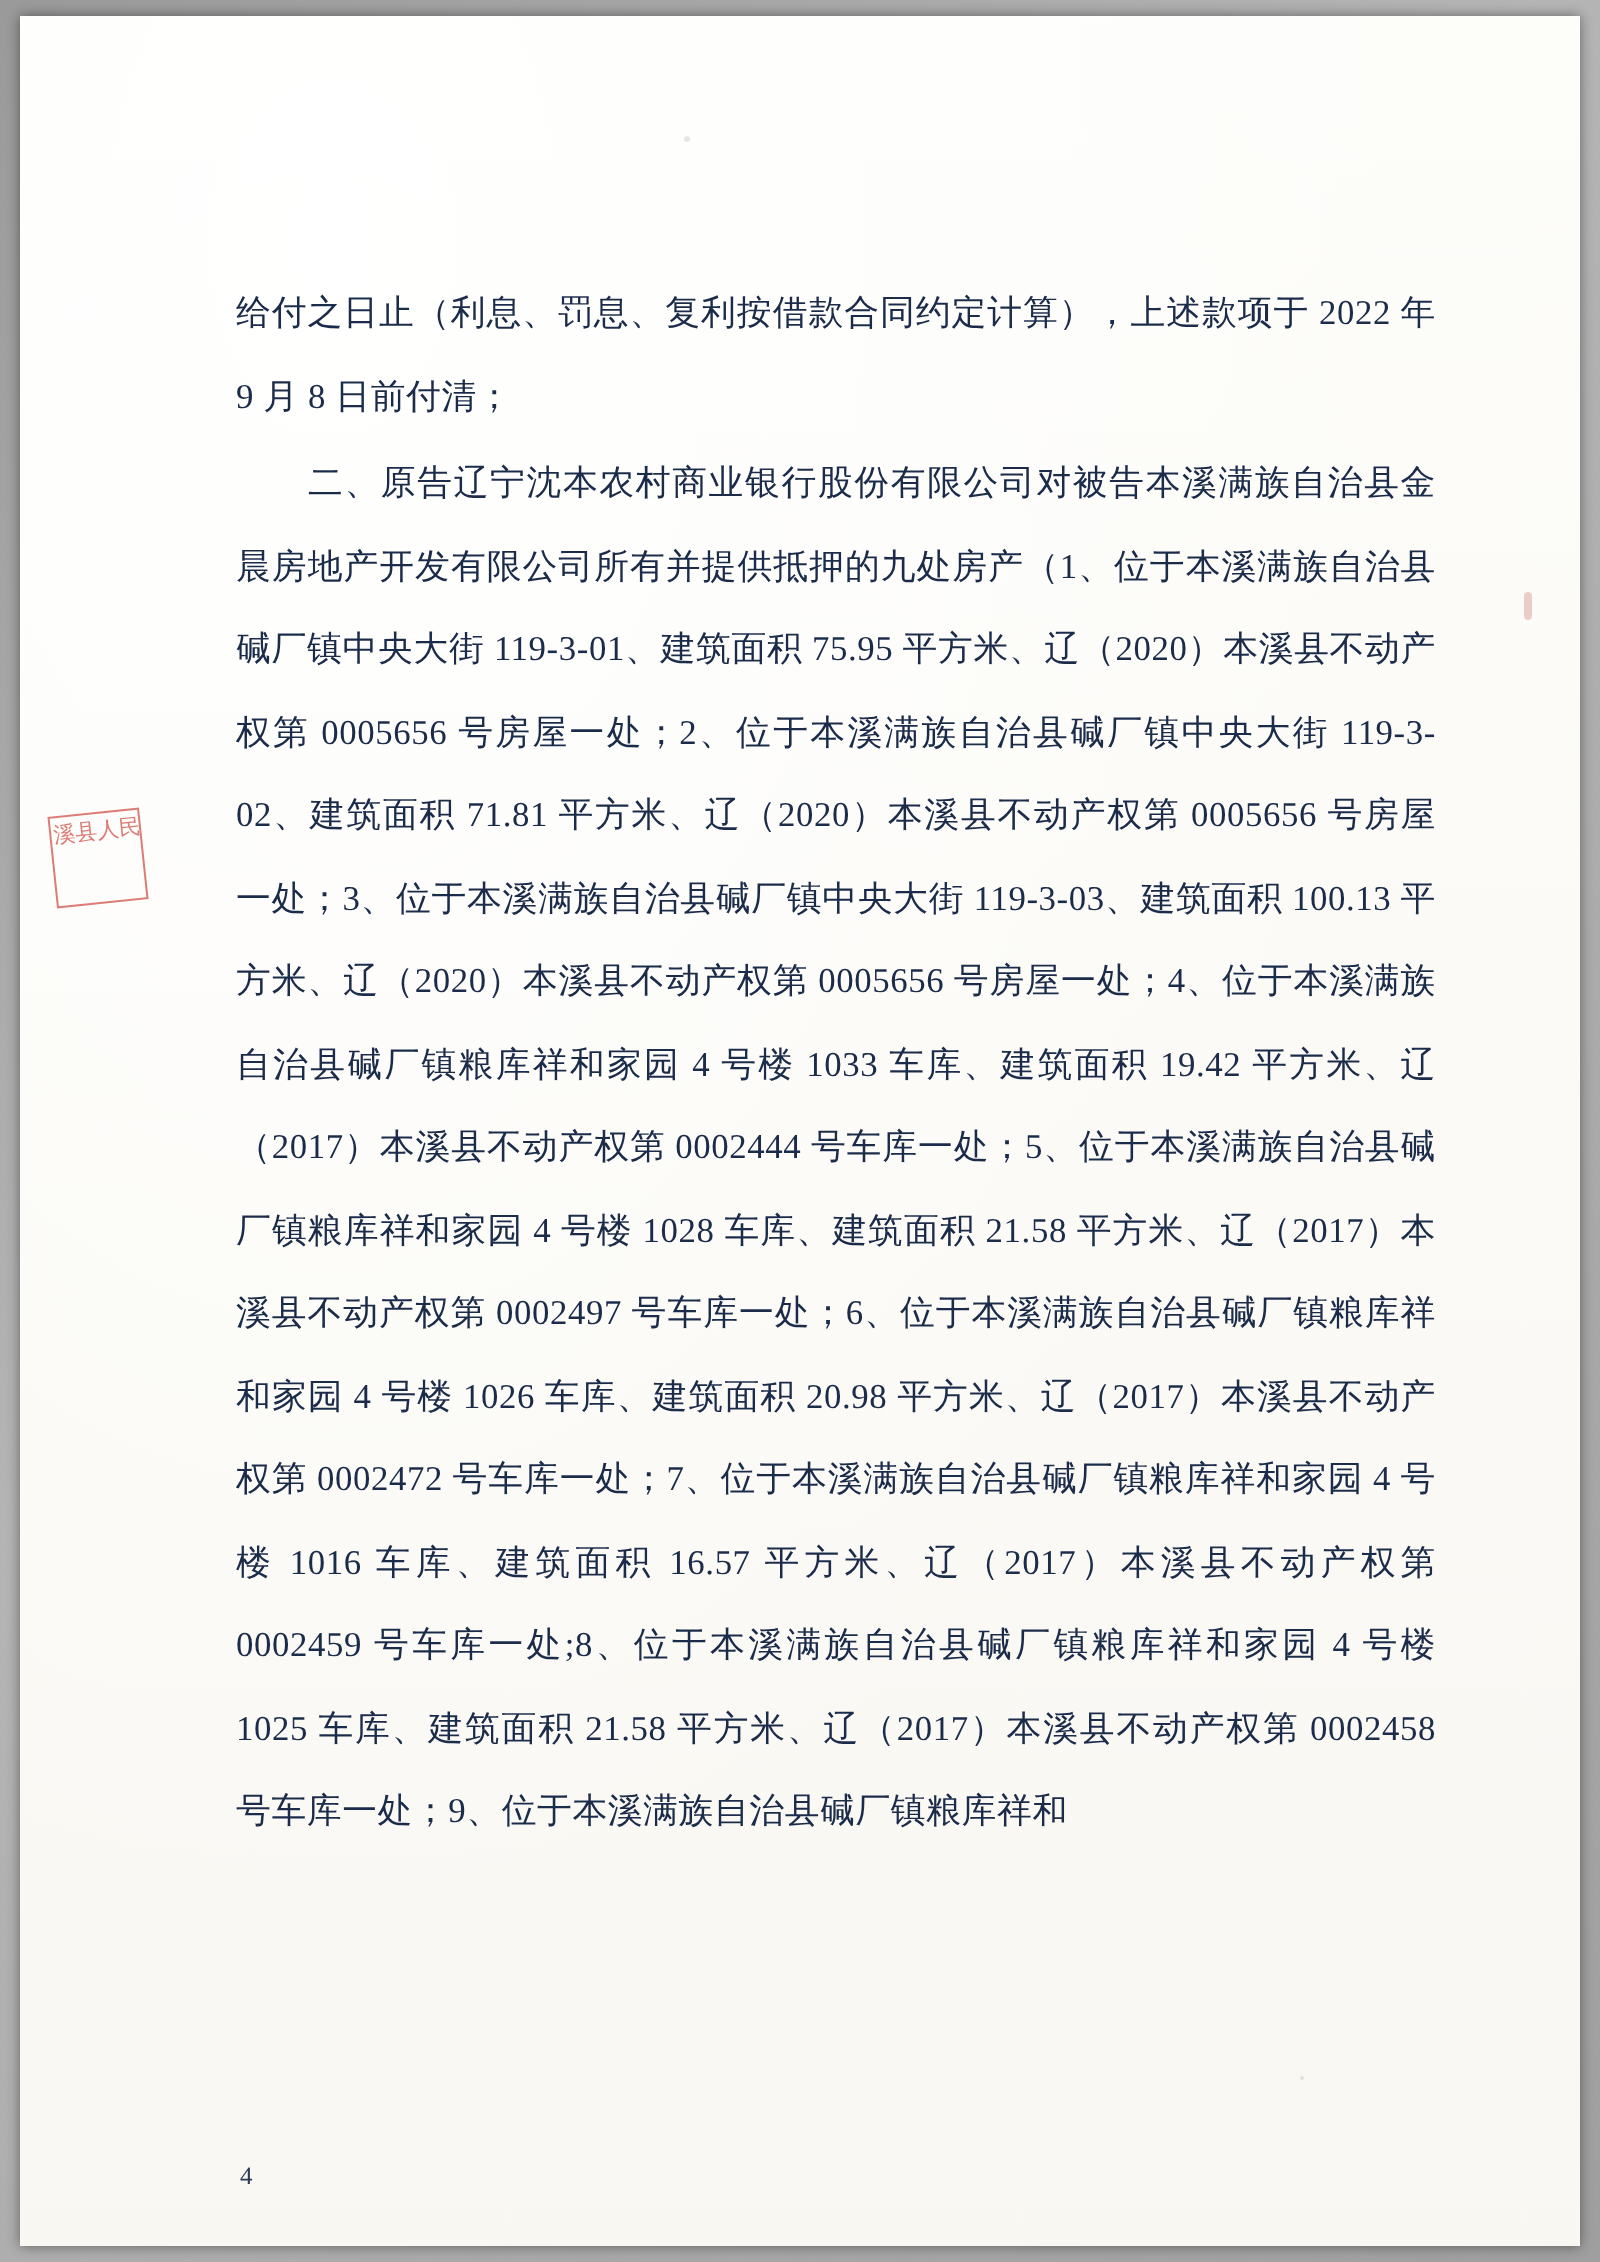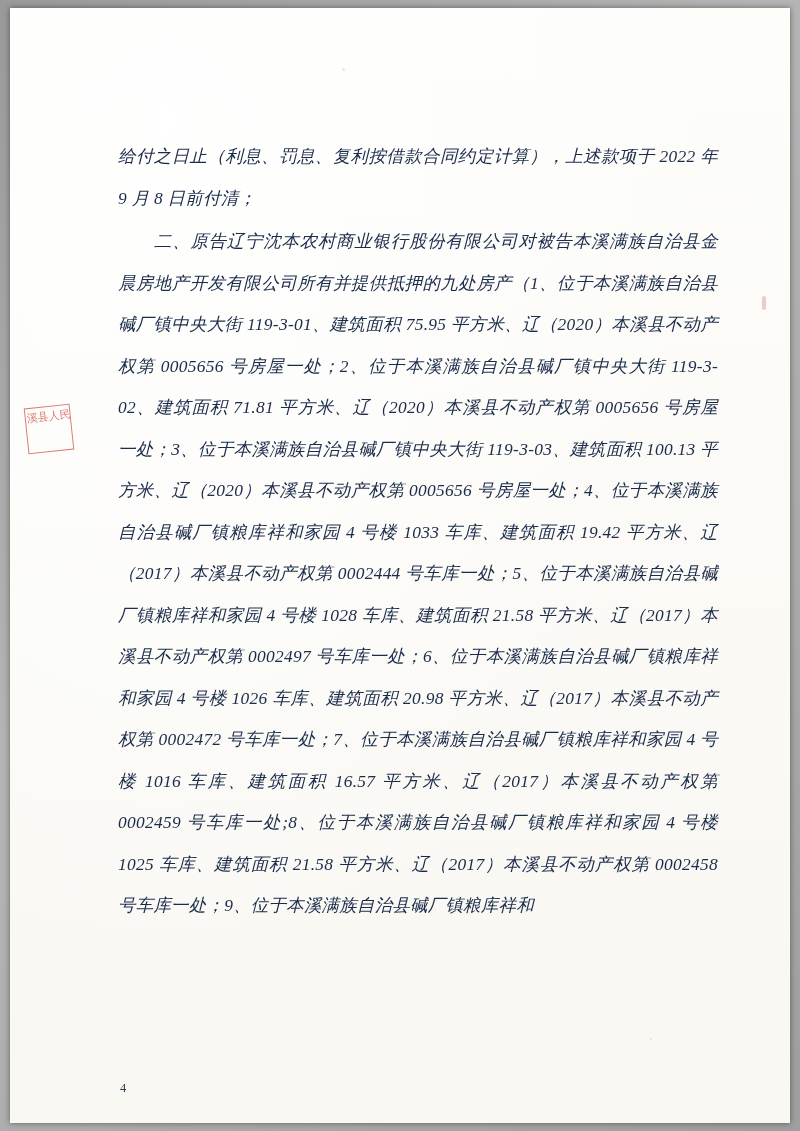--- a/index.html
+++ b/index.html
@@ -40,21 +40,20 @@
     background:
       radial-gradient(ellipse at 20% 10%, rgba(255,255,255,0.9), rgba(250,249,244,0.2) 60%),
       linear-gradient(180deg, #fefefc 0%, #fbfaf6 50%, #f8f7f2 100%);
     pointer-events: none;
   }
   .content {
     position: absolute;
     left: 108px;
     top: 128px;
     width: 600px;
-    font-style: italic;
   }
   p.para {
     margin: 0 0 2px 0;
     font-size: 17.4px;
     line-height: 41.5px;
     color: #1b2b4a;
     text-align: justify;
     text-justify: inter-ideograph;
     letter-spacing: 0.3px;
     font-family: "Liberation Serif", "DejaVu Serif", serif;

